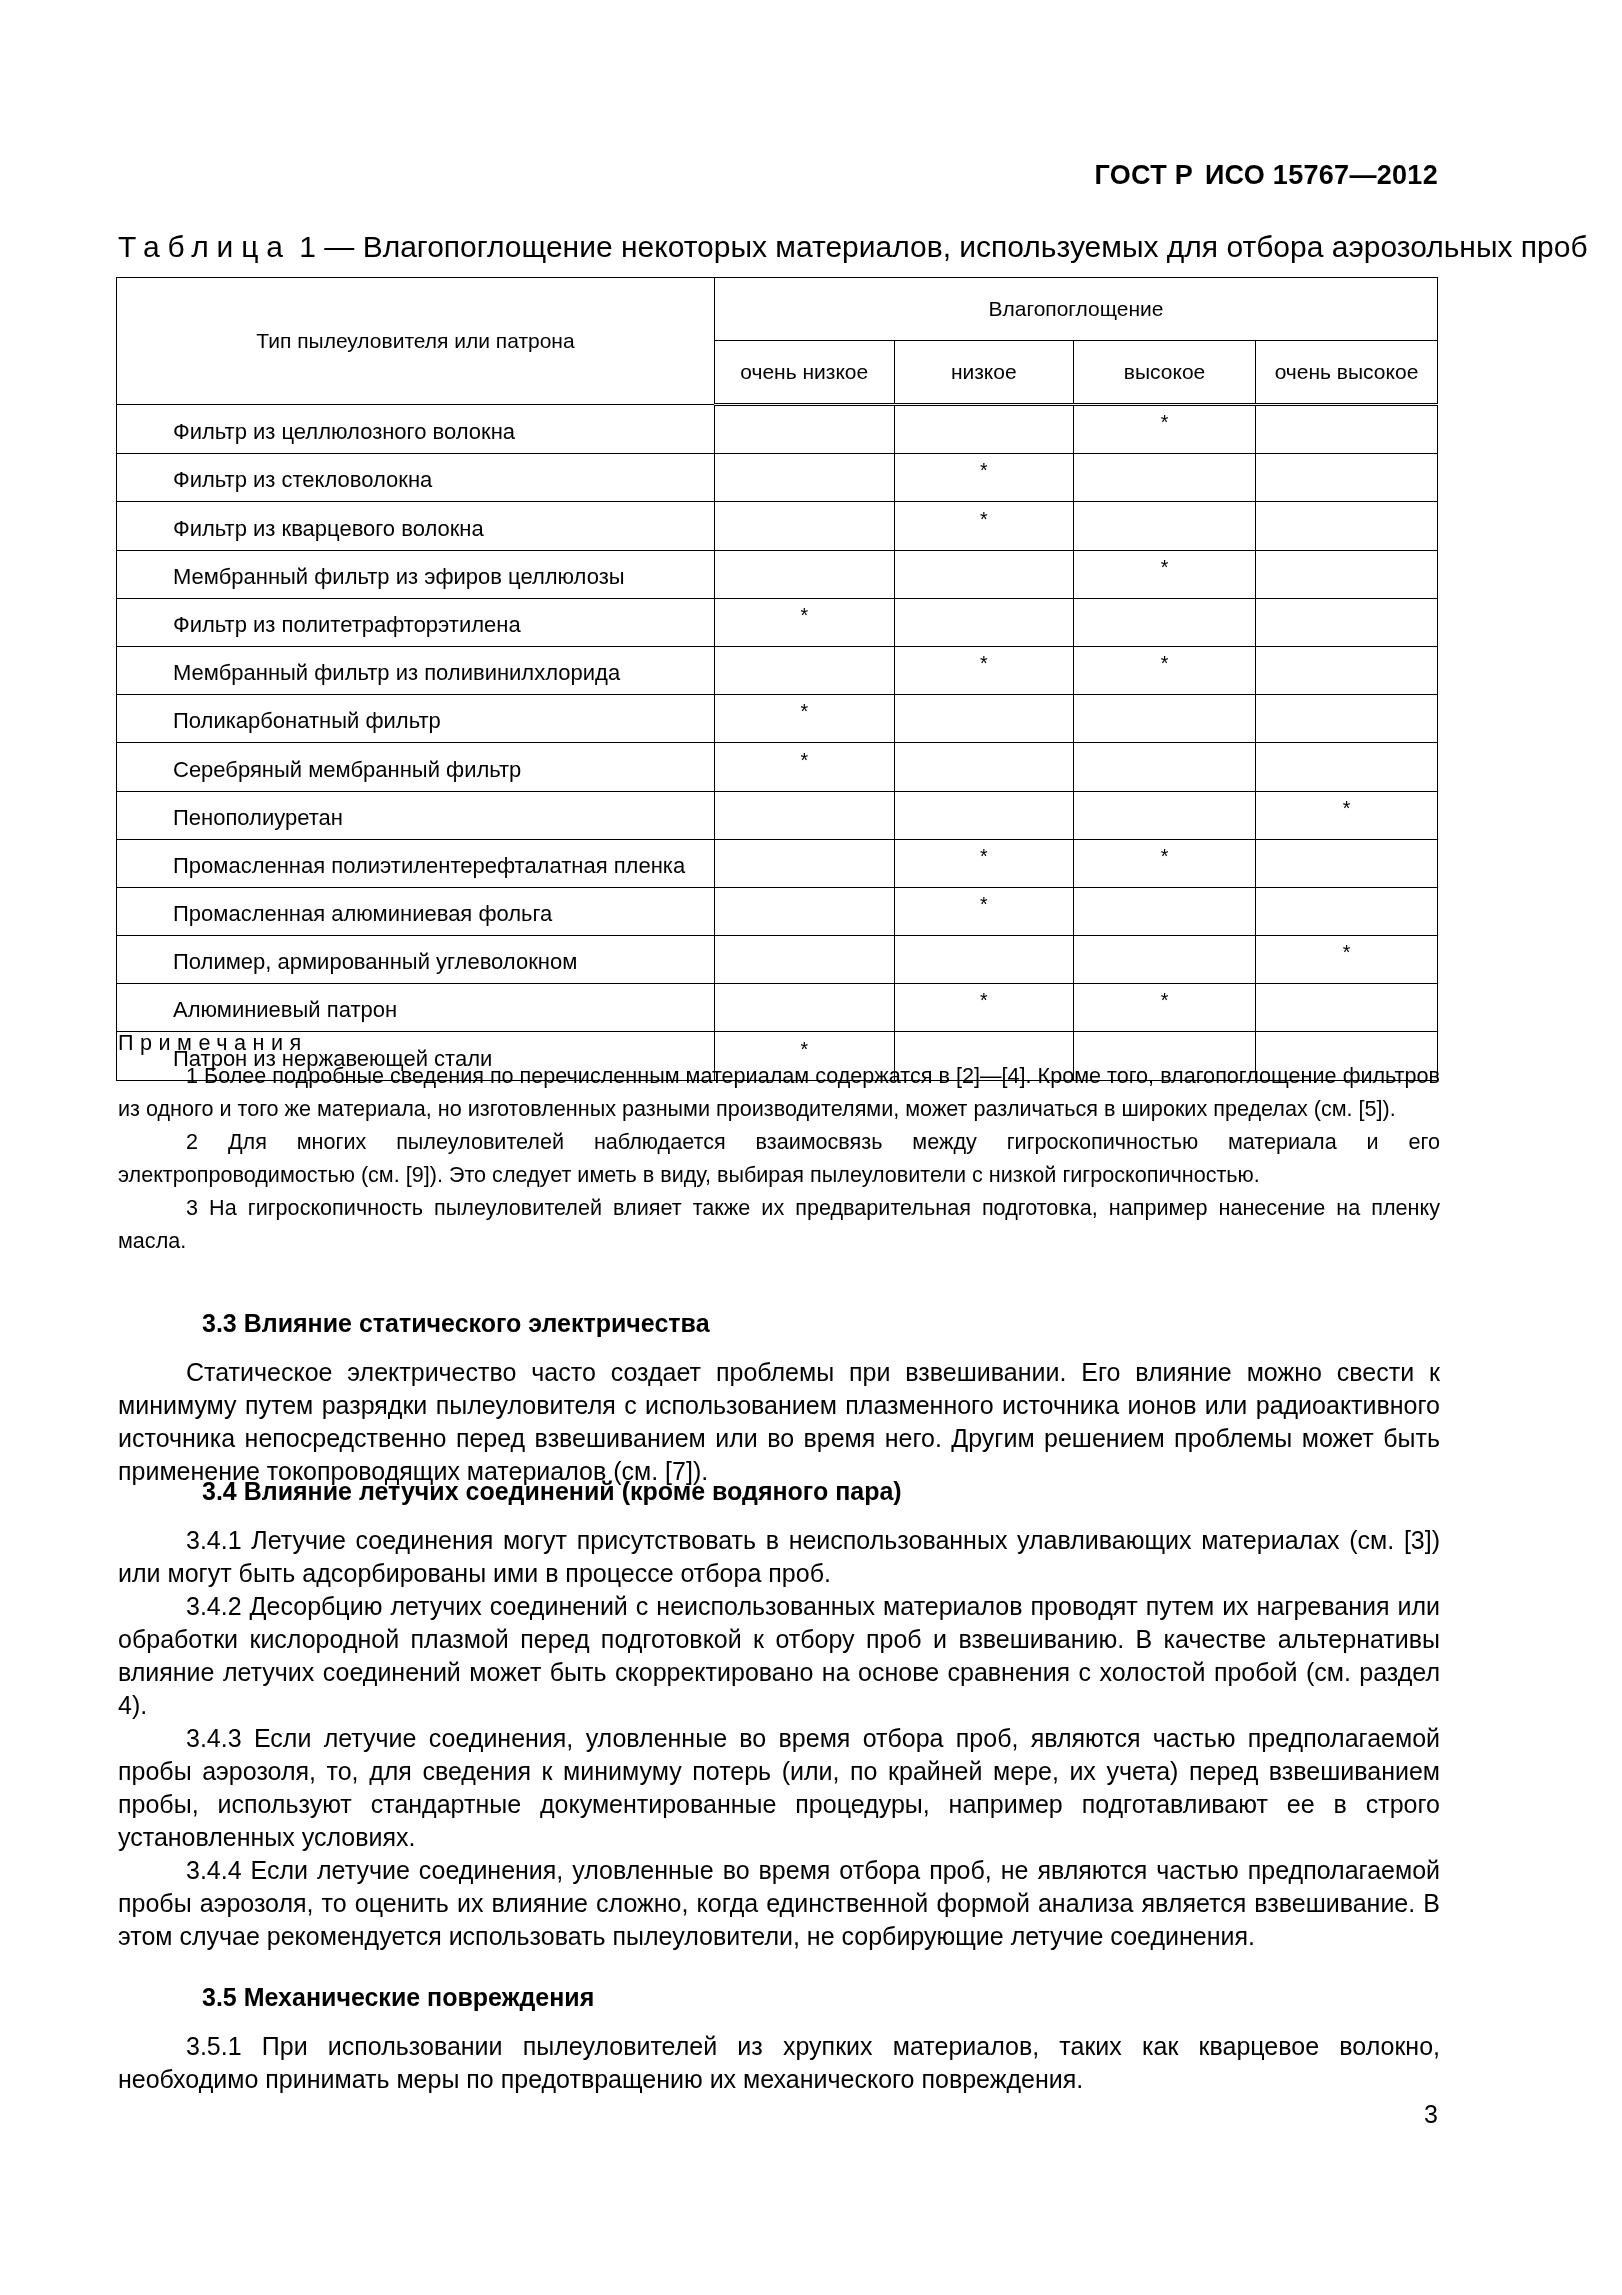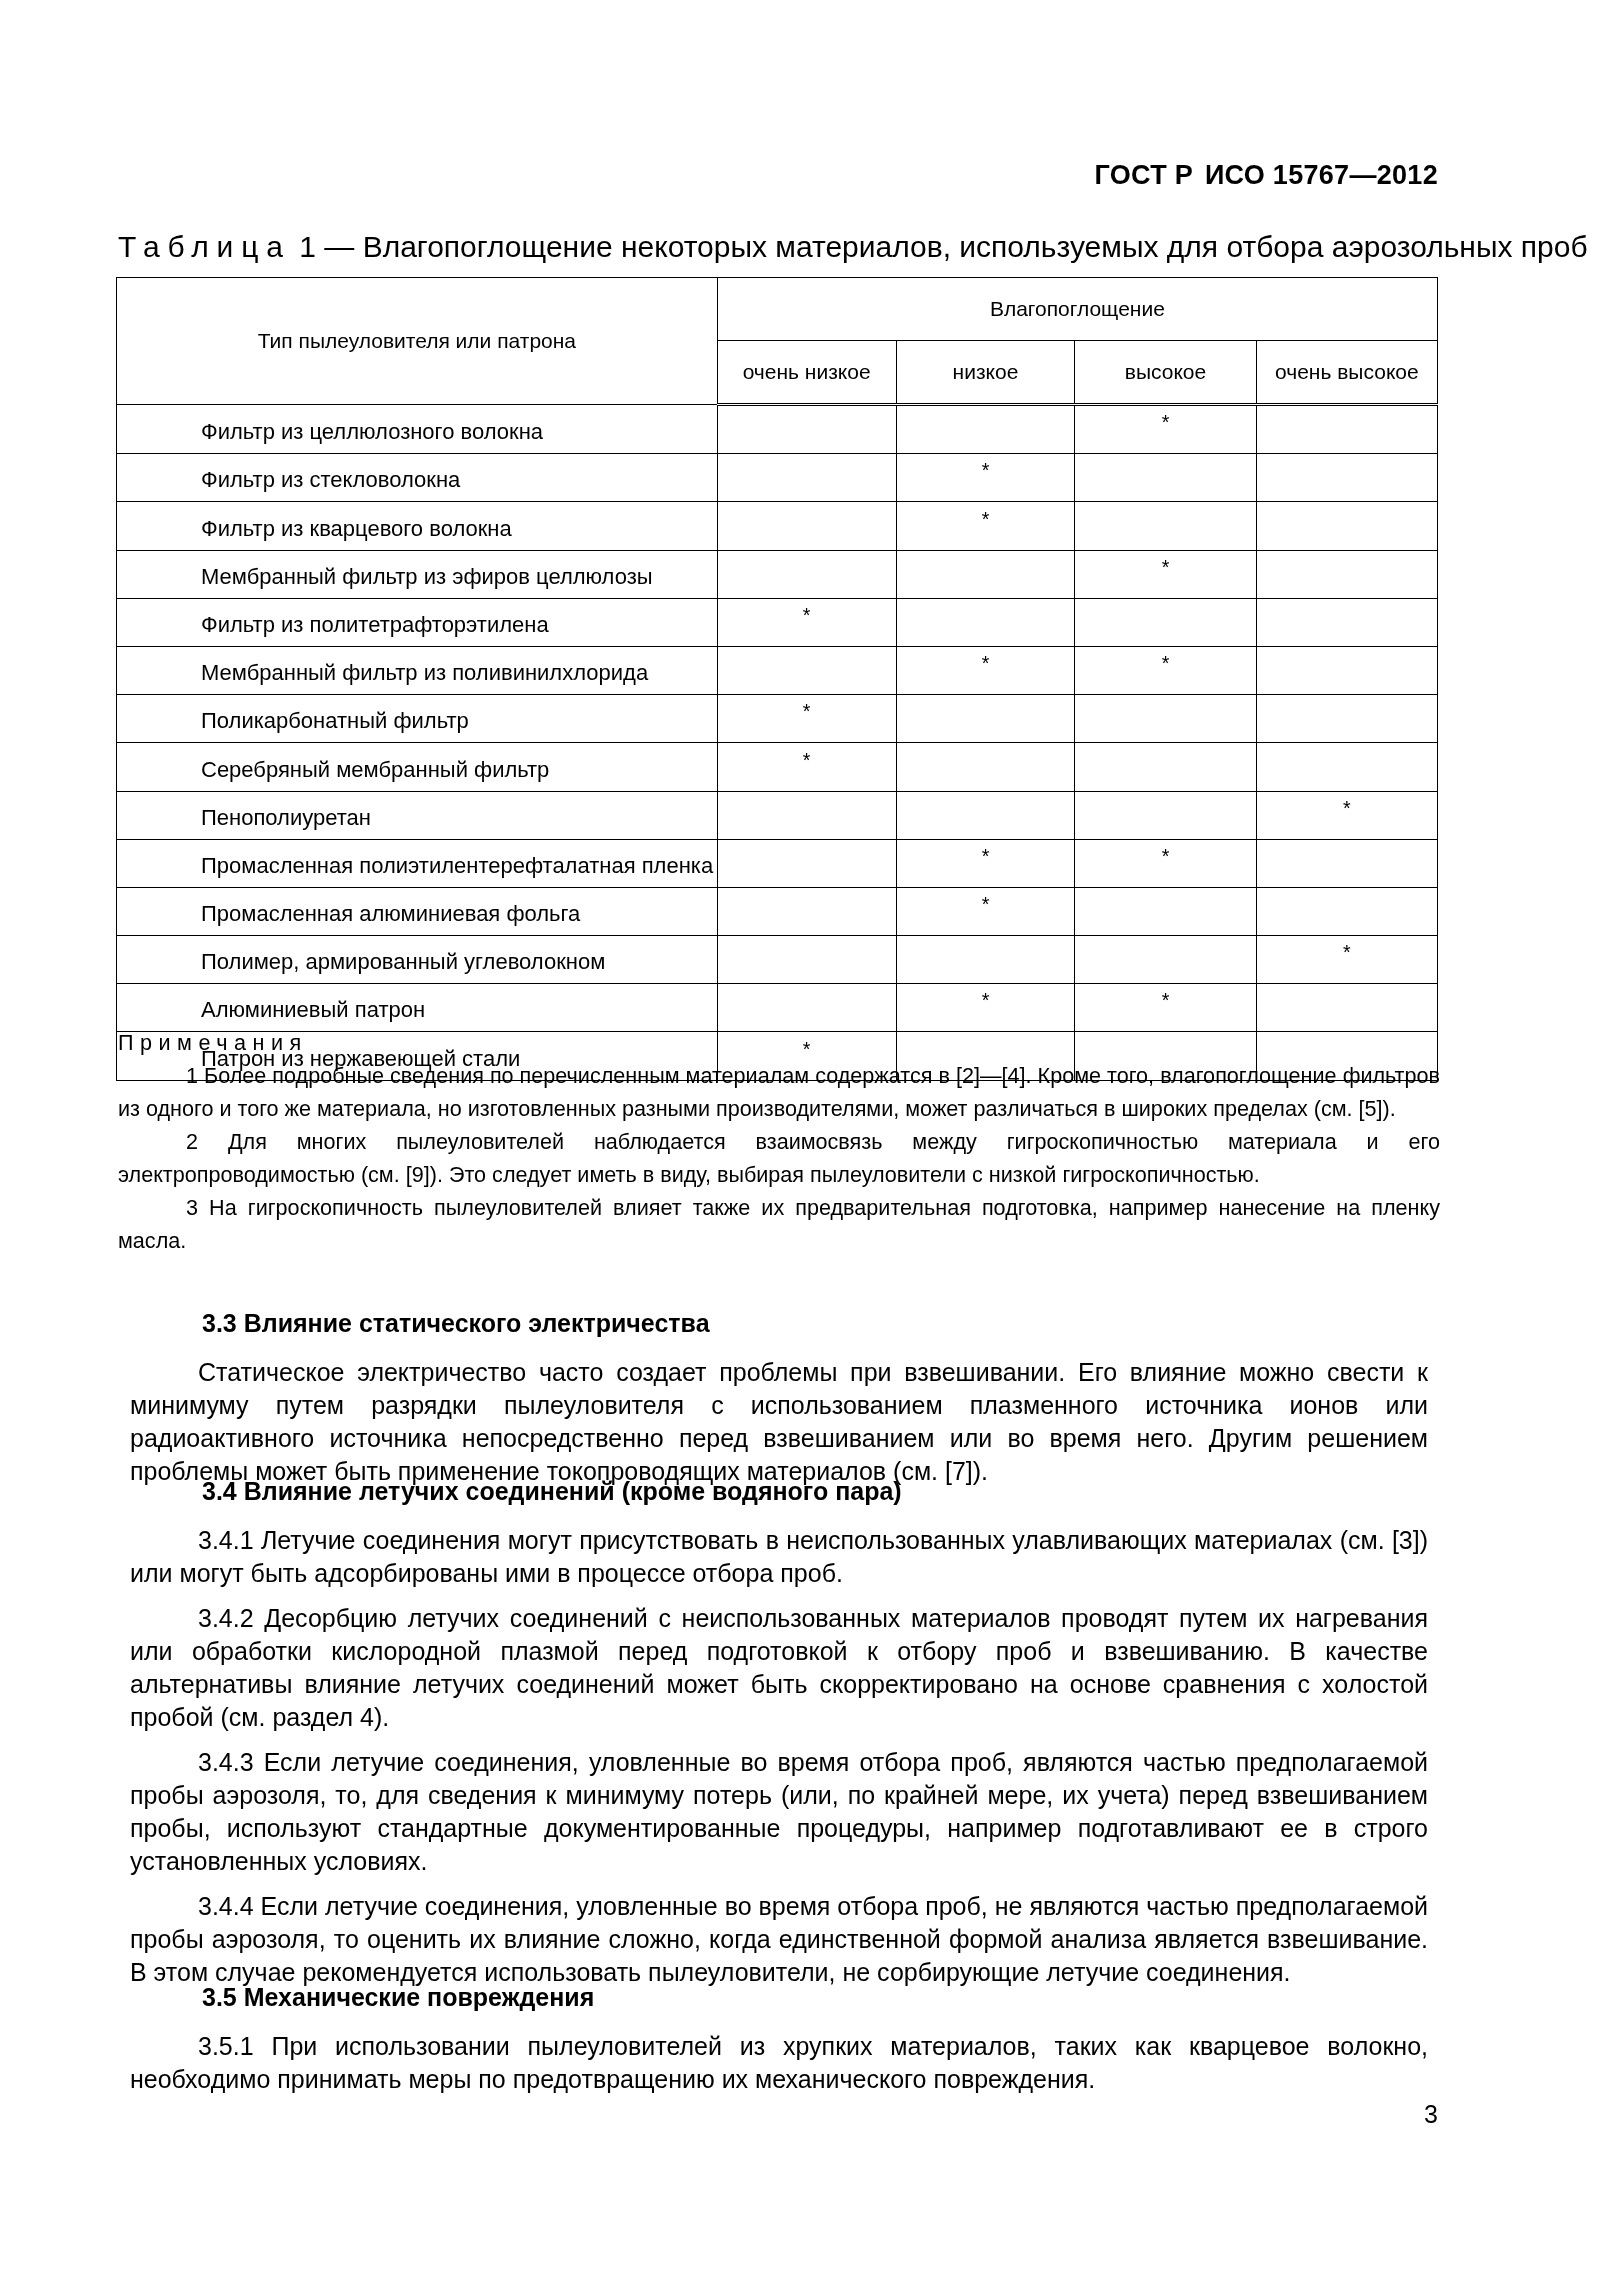--- a/index.html
+++ b/index.html
@@ -9,27 +9,27 @@
   .doc-header .gap { display: inline-block; width: 11.8px; }
   .caption { position: absolute; top: 230px; left: 118px; font-size: 30px; }
   .caption .spaced { letter-spacing: 7.9px; }
   table.main { position: absolute; top: 277px; left: 116px; width: 1322px; border-collapse: collapse; font-size: 22px; }
   table.main td, table.main th { border: 1.3px solid #000; padding: 0; font-weight: normal; }
   table.main th { height: 62px; text-align: center; vertical-align: middle; font-size: 21px; }
   table.main th.typecol { width: 645px; }
   table.main th.lvl { width: 199px; }
   table.main thead tr:last-child th { border-bottom: 3.9px double #000; }
   table.main td { height: 42px; vertical-align: middle; }
-  table.main td.name { padding-left: 84px; padding-top: 5.2px; }
+  table.main td.name { padding-left: 56px; padding-top: 5.2px; }
   table.main td.mark { text-align: center; vertical-align: top; padding-top: 5.2px; font-size: 19.6px; border-left-width: 0.7px; border-right-width: 0.7px; }
   .body { position: absolute; left: 118px; width: 1322px; font-size: 25px; line-height: 33px; text-align: justify; }
   .notes { position: absolute; left: 118px; width: 1322px; font-size: 21.6px; line-height: 33px; text-align: justify; }
   .notes .title { letter-spacing: 6.5px; }
   .notes p { margin: 0; text-indent: 68px; }
-  .body p { margin: 12px; text-indent: 68px; }
+  .body p { margin: 0; text-indent: 68px; }
   .heading { font-weight: bold; font-size: 25px; padding-left: 68px; margin: 16px; line-height: 33px; }
   .page-num { position: absolute; top: 2100px; right: 185px; font-size: 25px; }
 </style>
 </head>
 <body>
 
 <div class="doc-header">
   <span>ГОСТ Р</span><span class="gap"></span><span>ИСО 15767—2012</span>
 </div>
 

